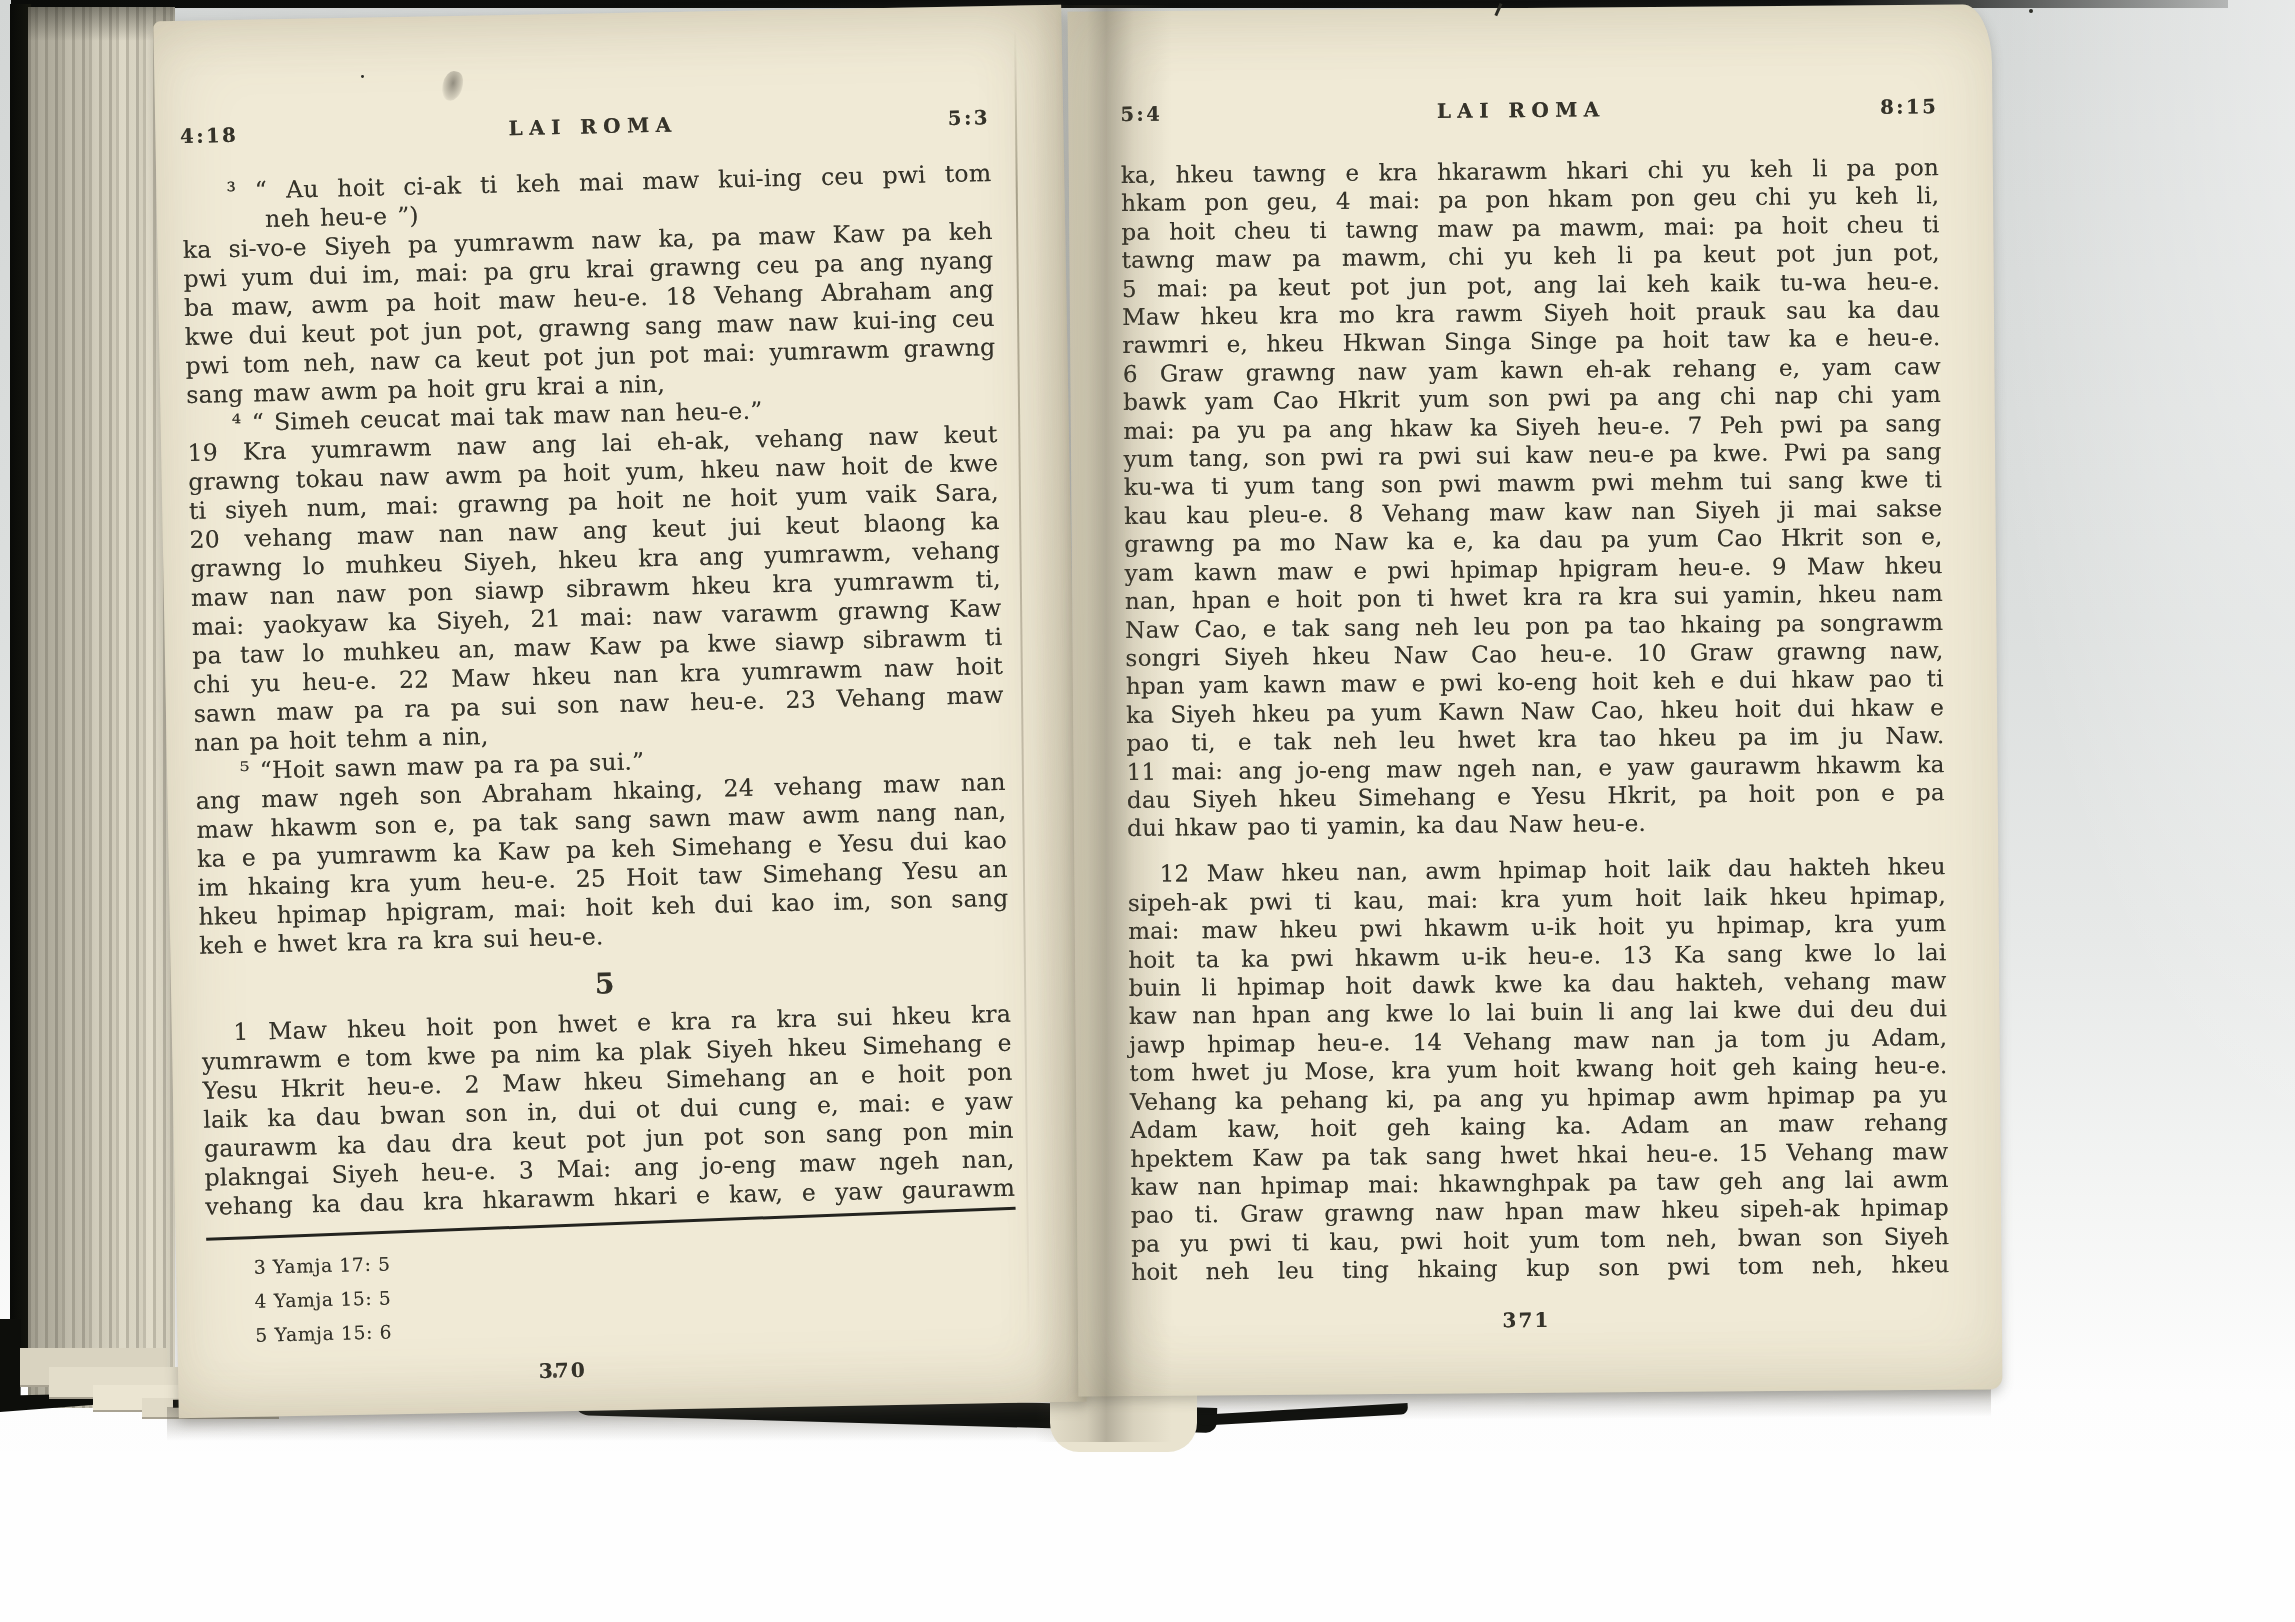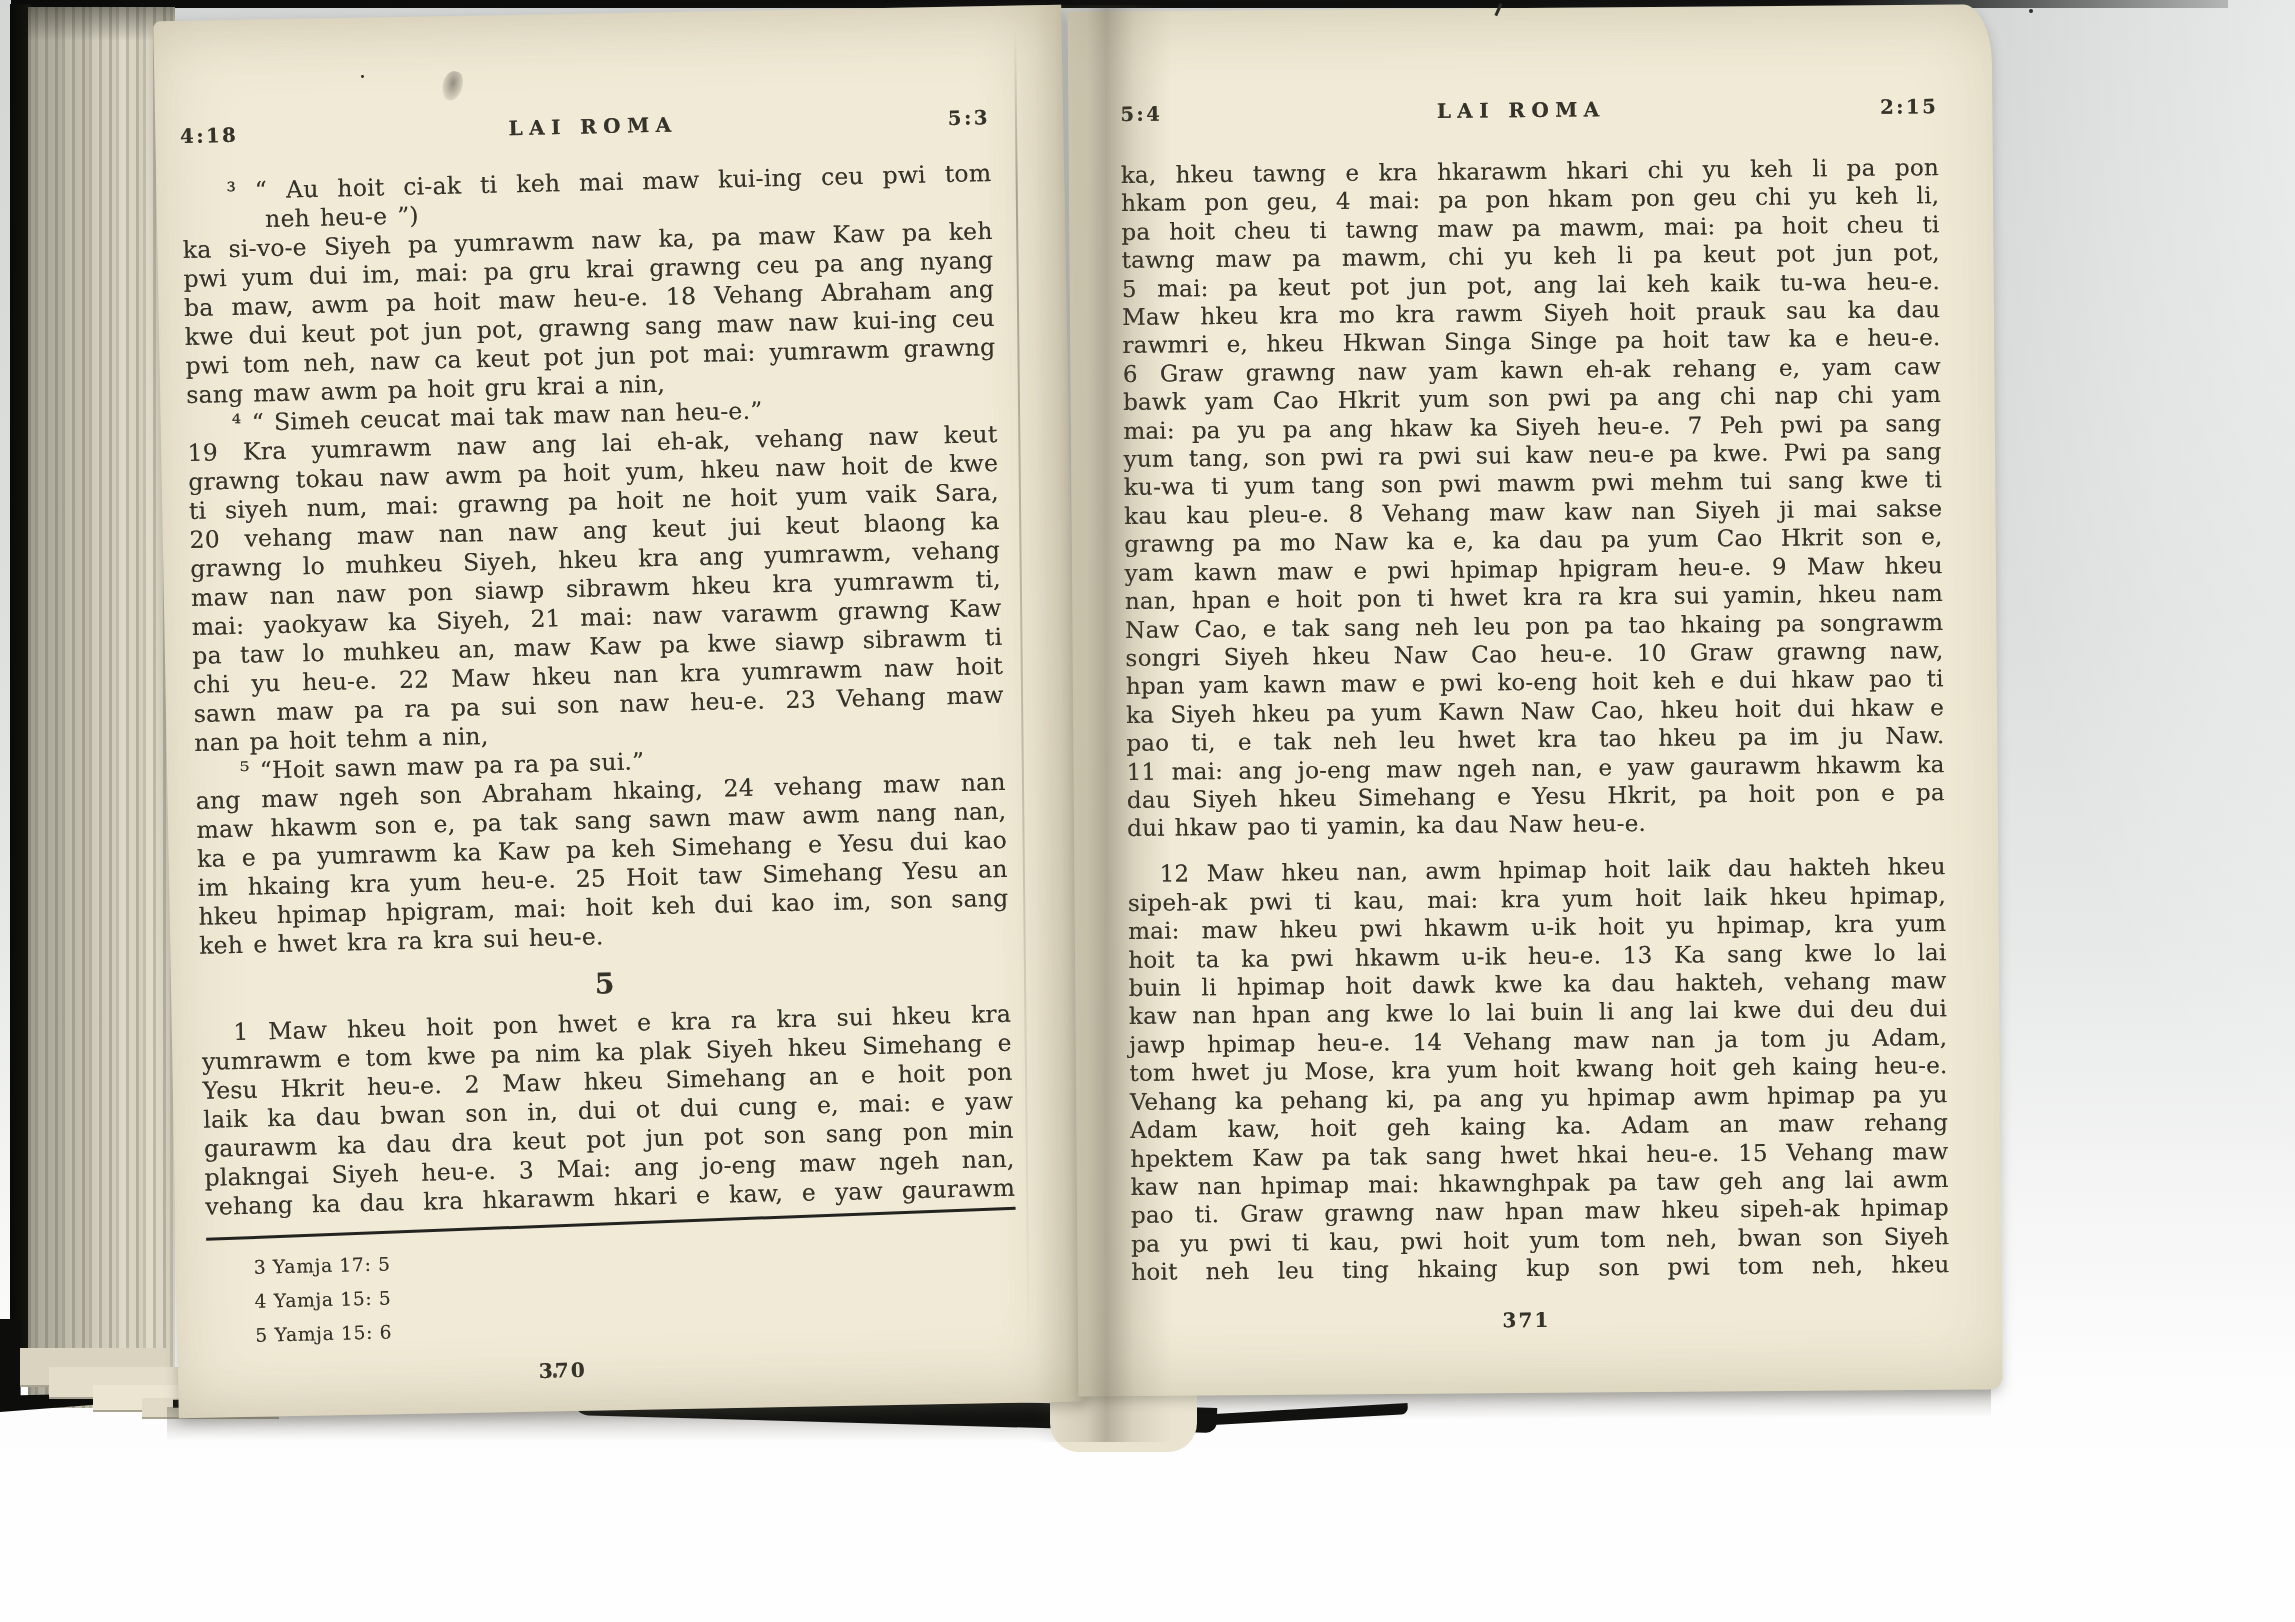--- a/index.html
+++ b/index.html
@@ -164,21 +164,21 @@
       <div class="pgnum pgnum-left">370</div>
     </div>
     <div class="smudge"></div>
   </div>
 
   <div class="page page-right">
     <div class="inner inner-right pr">
       <div class="hdr">
         <span>5:4</span>
         <span class="title">LAI ROMA</span>
-        <span>2:15</span>
+        <span>8:15</span>
       </div>
       <div class="hdr-gap-r"></div>
       <div class="col">
           <div class="ln">ka, hkeu tawng e kra hkarawm hkari chi yu keh li pa pon</div>
           <div class="ln">hkam pon geu,  4 mai: pa pon hkam pon geu chi yu keh li,</div>
           <div class="ln">pa hoit cheu ti tawng maw pa mawm, mai: pa hoit cheu ti</div>
           <div class="ln">tawng maw pa mawm, chi yu keh li pa keut pot jun pot,</div>
           <div class="ln">5 mai: pa keut pot jun pot, ang lai keh kaik tu-wa heu-e.</div>
           <div class="ln">Maw hkeu kra mo kra rawm Siyeh hoit prauk sau ka dau</div>
           <div class="ln">rawmri e, hkeu Hkwan Singa Singe pa hoit taw ka e heu-e.</div>

